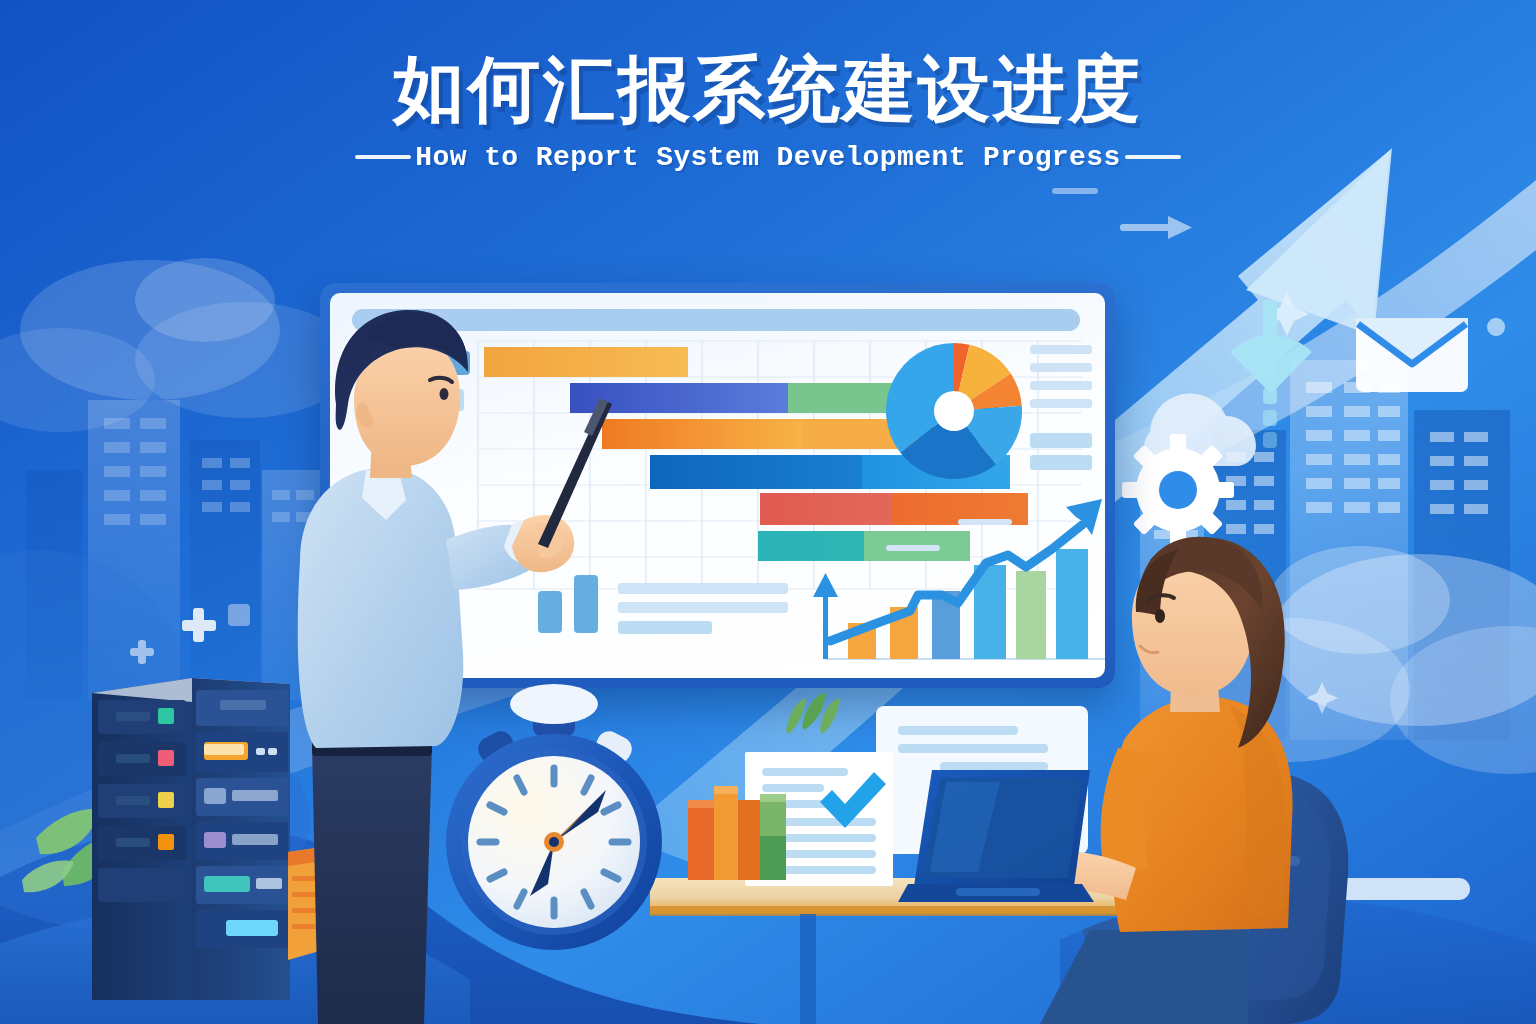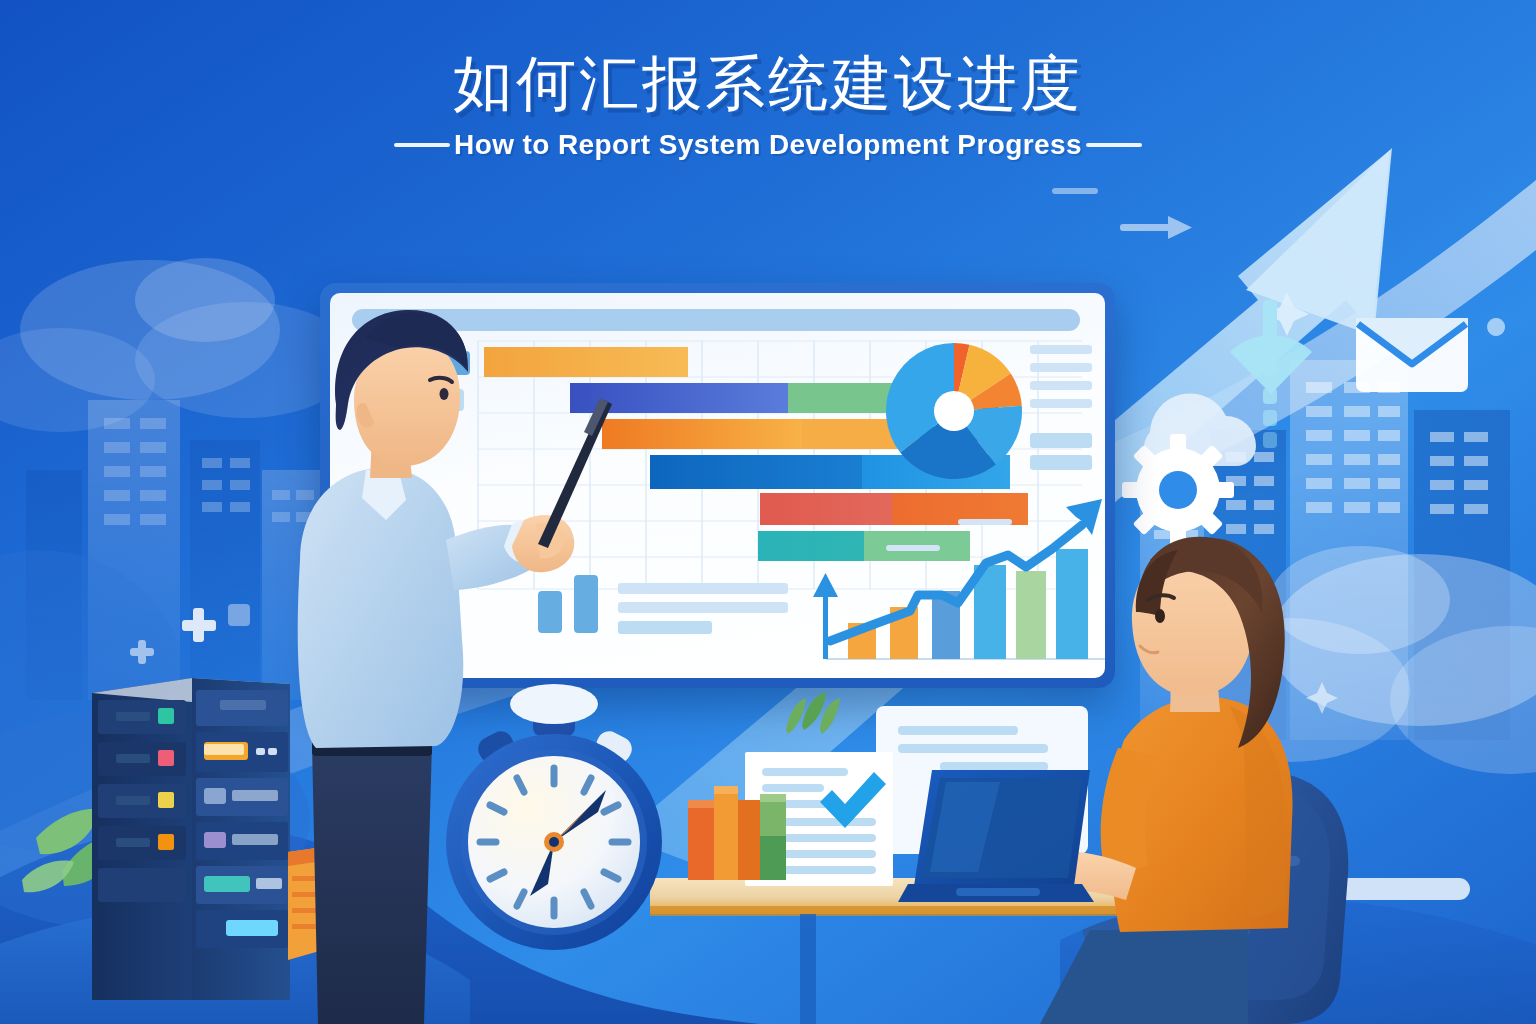--- a/index.html
+++ b/index.html
@@ -10,26 +10,26 @@
   }
   #stage{position:relative;width:1536px;height:1024px;overflow:hidden;
     background:linear-gradient(160deg,#1358c9 0%,#1a6bd9 28%,#2a84e8 58%,#2f8ce9 78%,#1f6fd4 100%);}
 
   
   .bgsvg{position:absolute;left:0;top:0;width:1536px;height:1024px;}
 
   
   #titlewrap{position:absolute;left:0;top:52px;width:1536px;text-align:center;z-index:40;}
   #title{
-    font-size:60px;font-weight:normal;color:#ffffff;letter-spacing:3px;
+    font-size:72px;font-weight:bold;color:#ffffff;letter-spacing:3px;
     line-height:1.05;
     text-shadow:4px 5px 0 rgba(10,50,120,.30);
     font-family:"DejaVu Sans","Liberation Sans",sans-serif;
   }
-  #subrow{margin-top:14px;display:flex;align-items:center;justify-content:center;gap:4px;}
+  #subrow{margin-top:14px;display:flex;align-items:center;justify-content:center;gap:4px;font-family:Liberation Mono, monospace;}
   .dash{width:56px;height:4px;background:#ffffff;border-radius:2px;opacity:.93;}
   #subtitle{font-size:28px;font-weight:bold;color:#ffffff;letter-spacing:.4px;
     text-shadow:2px 2px 0 rgba(10,50,120,.22);}
 
   
   .abs{position:absolute;}
 
   
   #board{position:absolute;left:320px;top:283px;width:795px;height:405px;
     background:linear-gradient(180deg,#2a6fd0,#1f5bbd);

